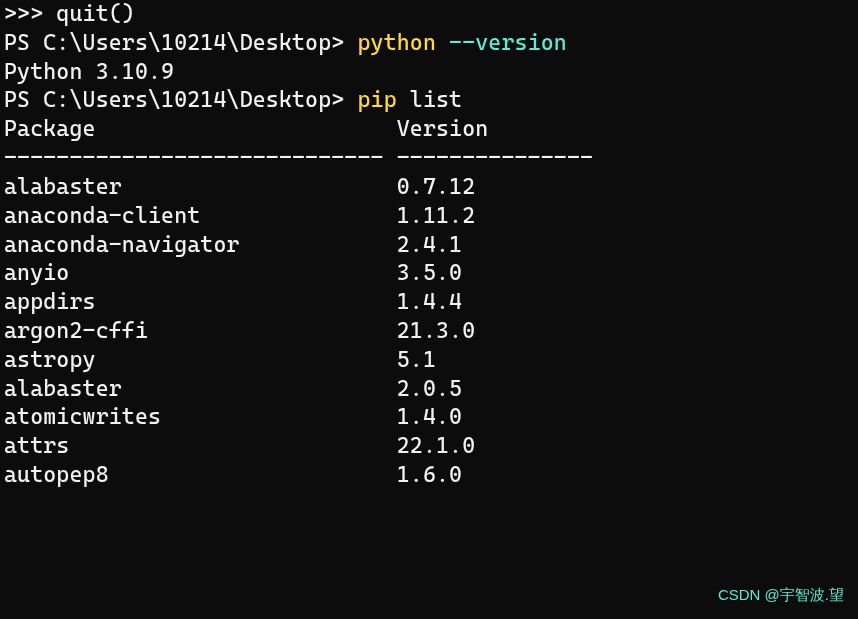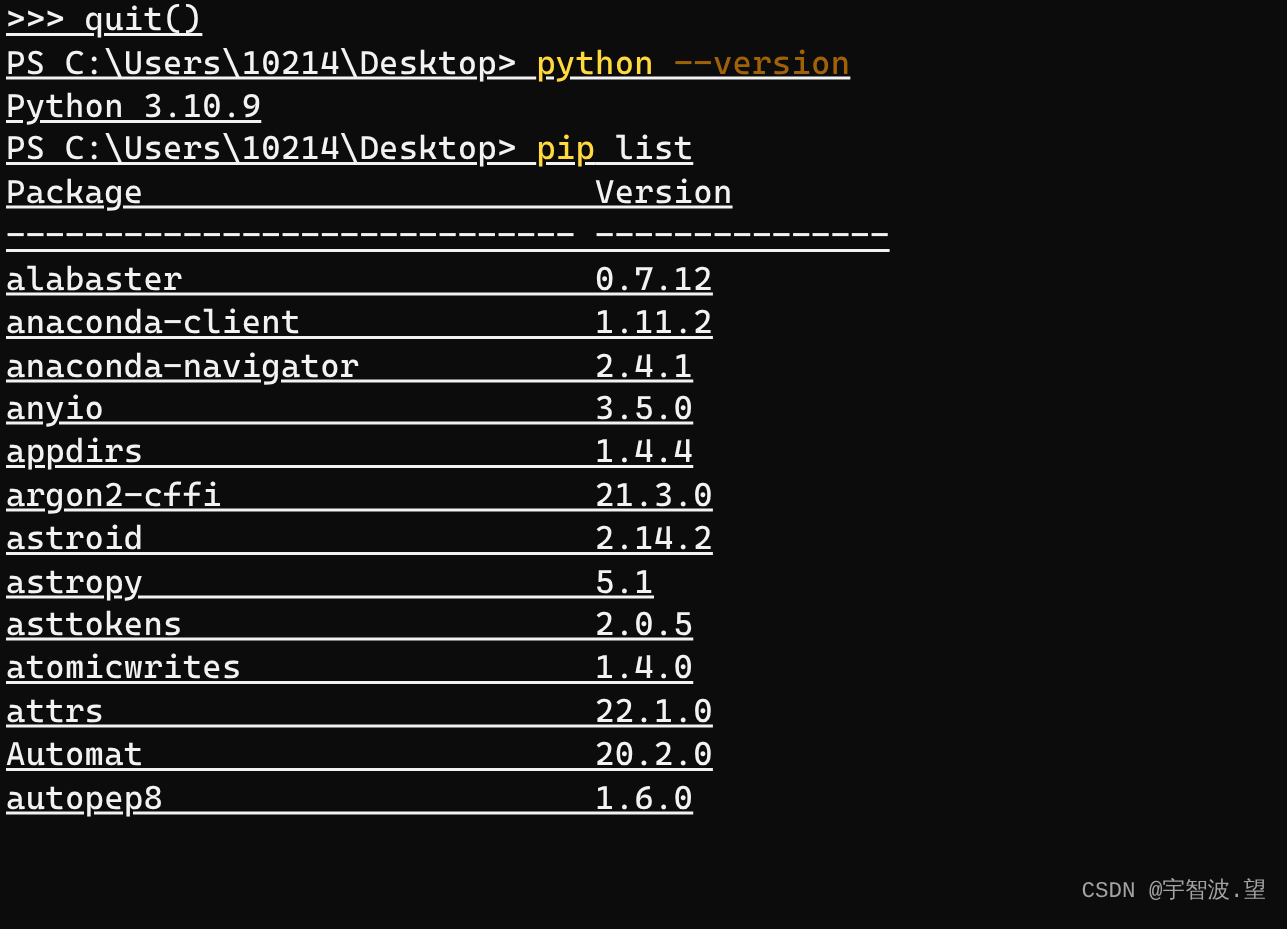--- a/index.html
+++ b/index.html
@@ -15,36 +15,35 @@
       line-height: 1.31;
       width: 858px;
       height: 619px;
       overflow: hidden;
       position: relative;
       padding: 0 4px;
       letter-spacing: 0.2px;
     }
     .line {
       white-space: pre;
-      text-decoration: underline;
     }
     .yellow {
       color: #ffd93d;
       text-align: right;
     }
     .gray {
-      color: #a16207;
+      color: #5eead4;
     }
     .watermark {
       position: absolute;
       bottom: 14px;
       right: 14px;
       font-size: 15px;
-      color: #a3a3a3;
-      font-family: Liberation Mono, monospace;
+      color: #5eead4;
+      font-family: Liberation Sans, sans-serif;
       letter-spacing: 0;
     }
     #packages-container .line {
       white-space: pre;
     }
   </style>
 </head>
 <body>
 
 <div>
@@ -54,23 +53,21 @@
   <div class="line"><span>PS C:\Users\10214\Desktop&gt; </span><span class="yellow">pip</span><span> list</span></div>
   <div class="line" id="pip-header-row">Package                       Version</div>
   <div class="line" id="pip-divider-row">----------------------------- ---------------</div>
   <div id="packages-container">
       <div class="line">alabaster                     0.7.12</div>
       <div class="line">anaconda-client               1.11.2</div>
       <div class="line">anaconda-navigator            2.4.1</div>
       <div class="line">anyio                         3.5.0</div>
       <div class="line">appdirs                       1.4.4</div>
       <div class="line">argon2-cffi                   21.3.0</div>
-      <div class="line">astroid                       2.14.2</div>
       <div class="line">astropy                       5.1</div>
-      <div class="line">asttokens                     2.0.5</div>
+      <div class="line">alabaster                     2.0.5</div>
       <div class="line">atomicwrites                  1.4.0</div>
       <div class="line">attrs                         22.1.0</div>
-      <div class="line">Automat                       20.2.0</div>
       <div class="line">autopep8                      1.6.0</div>
     </div>
 </div>
 
 <div class="watermark">CSDN @宇智波.望</div>
 
 </body></html>

